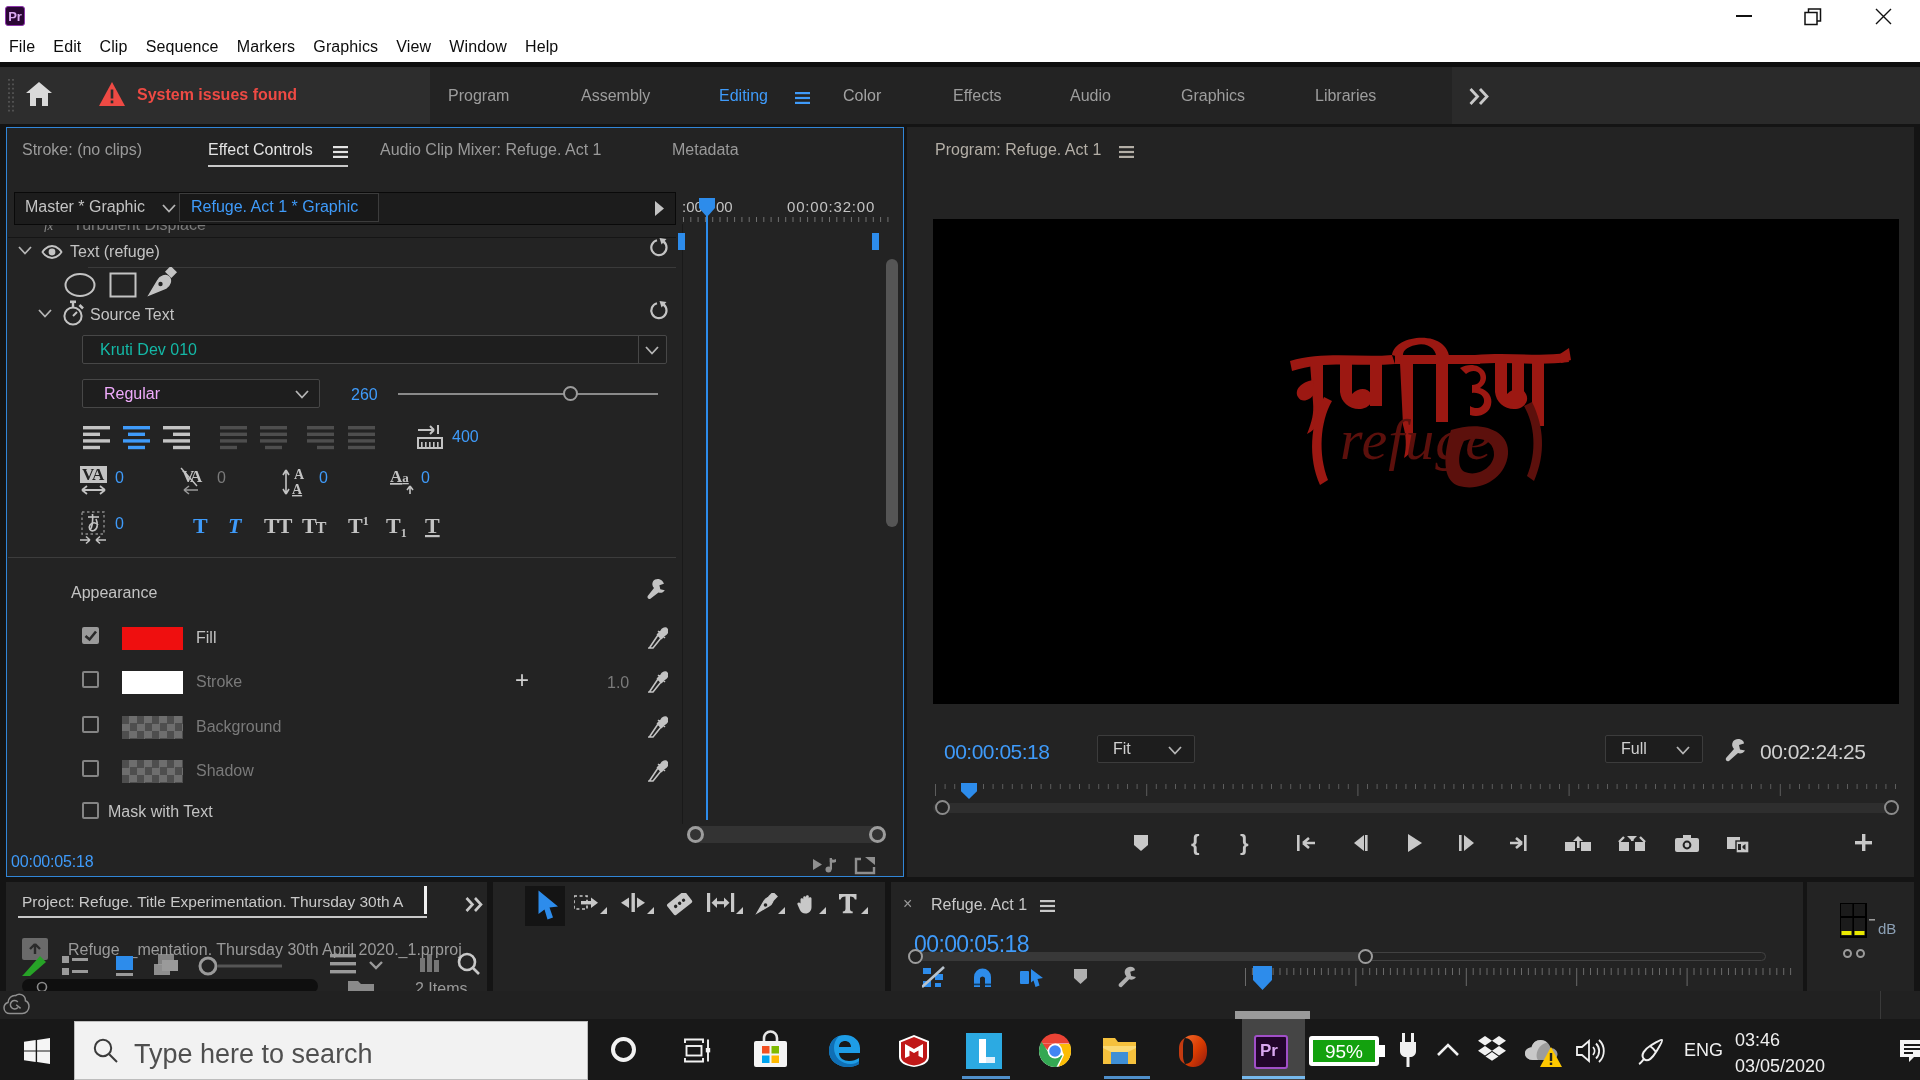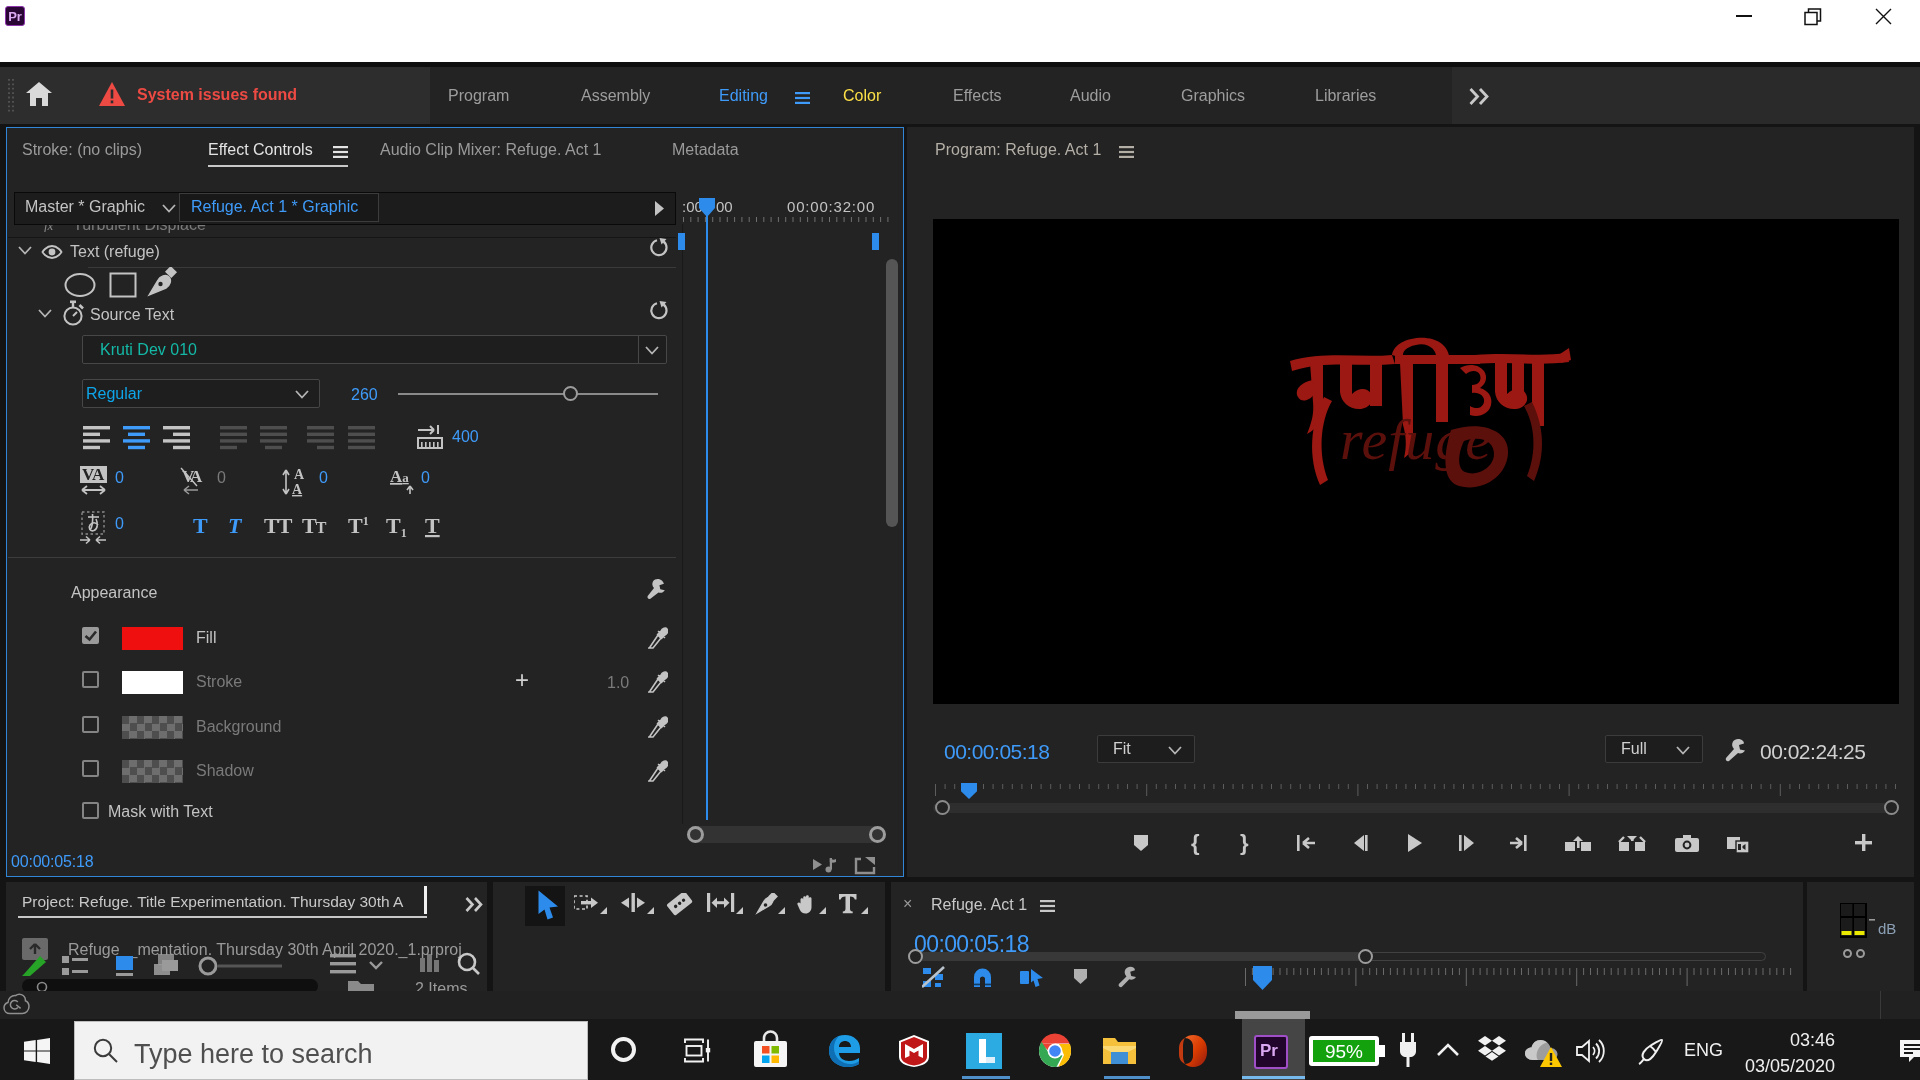--- a/index.html
+++ b/index.html
@@ -7,20 +7,21 @@
 .dim{color:#7a7a7a}
 .blue{color:#3f9bfa}
 .combo{position:absolute;background:#1e1e1e;border:1px solid #474747;border-radius:2px}
 .cb{position:absolute;width:17px;height:17px;border:2px solid #848484;border-radius:2px}
 .sw{position:absolute;width:61px;height:23px}
 .knob{position:absolute;width:15px;height:15px;border:2px solid #9c9c9c;border-radius:50%;background:#232323}
 </style></head><body>
 
 <div class="a" style="left:0;top:0;width:1920px;height:62px;background:#ffffff">
  <div class="a" style="left:5px;top:6px;width:20px;height:20px;background:#2a0634;border:1px solid #8e35ad;border-radius:3px;color:#dca9f2;font-size:13px;font-weight:bold;text-align:center;line-height:19px">Pr</div>
+ <div class="a" style="left:9px;top:38px;font-size:16px;color:#0c0c0c;white-space:nowrap;letter-spacing:0.1px">File&nbsp;&nbsp;&nbsp;&nbsp;Edit&nbsp;&nbsp;&nbsp;&nbsp;Clip&nbsp;&nbsp;&nbsp;&nbsp;Sequence&nbsp;&nbsp;&nbsp;&nbsp;Markers&nbsp;&nbsp;&nbsp;&nbsp;Graphics&nbsp;&nbsp;&nbsp;&nbsp;View&nbsp;&nbsp;&nbsp;&nbsp;Window&nbsp;&nbsp;&nbsp;&nbsp;Help</div>
  <svg class="a" style="left:1736px;top:15px" width="17" height="3">
       <rect width="16" height="2" fill="#111"></rect>
     </svg>
  <svg class="a" style="left:1804px;top:8px" width="18" height="18" fill="none" stroke="#111" stroke-width="1.5">
       <rect x="1" y="4.5" width="12" height="12"></rect>
       <path d="M4.5 4.5 V1 H16.5 V13 H13"></path>
     </svg>
  <svg class="a" style="left:1875px;top:8px" width="17" height="17" stroke="#111" stroke-width="1.4">
       <path d="M1 1 L16 16 M16 1 L1 16"></path>
     </svg>
@@ -41,21 +42,21 @@
     </svg>
  <svg class="a" style="left:99px;top:15px" width="26" height="24" viewBox="0 0 26 24">
       <path d="M13 0 L26 24 H0 Z" fill="#ee4a44"></path>
       <rect x="11.7" y="7.5" width="2.6" height="9" fill="#2d2d2d"></rect>
       <rect x="11.7" y="18.5" width="2.6" height="2.8" fill="#2d2d2d"></rect>
     </svg>
  <div class="a" style="left:137px;top:19px;font-size:16px;font-weight:bold;color:#ee4a44">System issues found</div>
 <div class="a" style="left:448px;top:20px;font-size:16px;color:#9d9d9d">Program</div>
 <div class="a" style="left:581px;top:20px;font-size:16px;color:#9d9d9d">Assembly</div>
 <div class="a" style="left:719px;top:20px;font-size:16px;color:#3f9bfa">Editing</div>
-<div class="a" style="left:843px;top:20px;font-size:16px;color:#fde047">Color</div>
+<div class="a" style="left:843px;top:20px;font-size:16px;color:#a3a3a3">Color</div>
 <div class="a" style="left:953px;top:20px;font-size:16px;color:#9d9d9d">Effects</div>
 <div class="a" style="left:1070px;top:20px;font-size:16px;color:#9d9d9d">Audio</div>
 <div class="a" style="left:1181px;top:20px;font-size:16px;color:#9d9d9d">Graphics</div>
 <div class="a" style="left:1315px;top:20px;font-size:16px;color:#9d9d9d">Libraries</div>
 
  <svg class="a" style="left:795px;top:25px" width="15" height="12">
       <g fill="#3f9bfa">
         <rect width="15" height="2.2"></rect>
         <rect y="4.9" width="15" height="2.2"></rect>
         <rect y="9.8" width="15" height="2.2"></rect>
@@ -189,21 +190,21 @@
     </g>
   </svg>
 
 <div class="combo" style="left:82px;top:335px;width:585px;height:29px"></div>
 <div class="t" style="left:100px;top:341px;color:#14b8a6">Kruti Dev 010</div>
 <div class="a" style="left:638px;top:336px;width:1px;height:27px;background:#474747"></div>
 <svg class="a" style="left:645px;top:346px" width="14" height="9">
     <path d="M1 1 L7 7.5 L13 1" stroke="#b5b5b5" stroke-width="1.8" fill="none"></path>
   </svg>
 <div class="combo" style="left:82px;top:379px;width:238px;height:29px"></div>
-<div class="t" style="left:86px;top:385px;color:#0ea5e9">Regular</div>
+<div class="t" style="left:104px;top:385px;color:#f0abfc">Regular</div>
 <svg class="a" style="left:295px;top:390px" width="14" height="9">
     <path d="M1 1 L7 7.5 L13 1" stroke="#b5b5b5" stroke-width="1.8" fill="none"></path>
   </svg>
 <div class="t blue" style="left:351px;top:386px">260</div>
 <div class="a" style="left:398px;top:393px;width:260px;height:2px;background:#8a8a8a"></div>
 <div class="knob" style="left:563px;top:386px"></div>
 <svg class="a" style="left:83px;top:426px" width="300" height="26">
     <rect x="0" y="0.0" width="27" height="3.4" fill="#c3c3c3"></rect>
     <rect x="0" y="6.6" width="17" height="3.4" fill="#c3c3c3"></rect>
     <rect x="0" y="13.2" width="27" height="3.4" fill="#c3c3c3"></rect>
@@ -948,18 +949,18 @@
  <path d="M17 9 A6 6 0 0 1 17 17 M20 5.5 A10.5 10.5 0 0 1 20 20.5 M23 2 A15 15 0 0 1 23 24" stroke="#f0f0f0" stroke-width="1.8" fill="none"></path>
 </svg>
 
 <svg class="a" style="left:1637px;top:1036px" width="28" height="30" viewBox="0 0 28 30">
  <path d="M7 23 C3 19 8 13 13 10 C18 7 24 3 25 4 C26 5 22 11 19 16 C16 21 11 27 7 23 Z" fill="none" stroke="#f0f0f0" stroke-width="2"></path>
  <path d="M7 23 C5 25 4 27 2 28" stroke="#f0f0f0" stroke-width="2" fill="none"></path>
  <path d="M13 10 C16 12 17 13 19 16" stroke="#f0f0f0" stroke-width="2" fill="none"></path>
 </svg>
 
 <div class="a" style="left:1684px;top:1040px;font-size:18px;color:#f0f0f0">ENG</div>
-<div class="a" style="left:1735px;top:1027px;width:100px;text-align:right;font-size:18px;color:#f0f0f0;line-height:26px">03:46<br>03/05/2020</div>
+<div class="a" style="left:1735px;top:1027px;width:100px;text-align:left;font-size:18px;color:#f0f0f0;line-height:26px">03:46<br>03/05/2020</div>
 <svg class="a" style="left:1898px;top:1038px" width="28" height="26" viewBox="0 0 28 26">
  <path d="M2 2 H26 V19 H16 L11 24 V19 H2 Z" fill="#f5f5f5"></path>
  <g stroke="#181818" stroke-width="1.8">
       <path d="M6 7 H22 M6 11 H22 M6 15 H15"></path>
     </g>
 </svg>
 </body></html>

